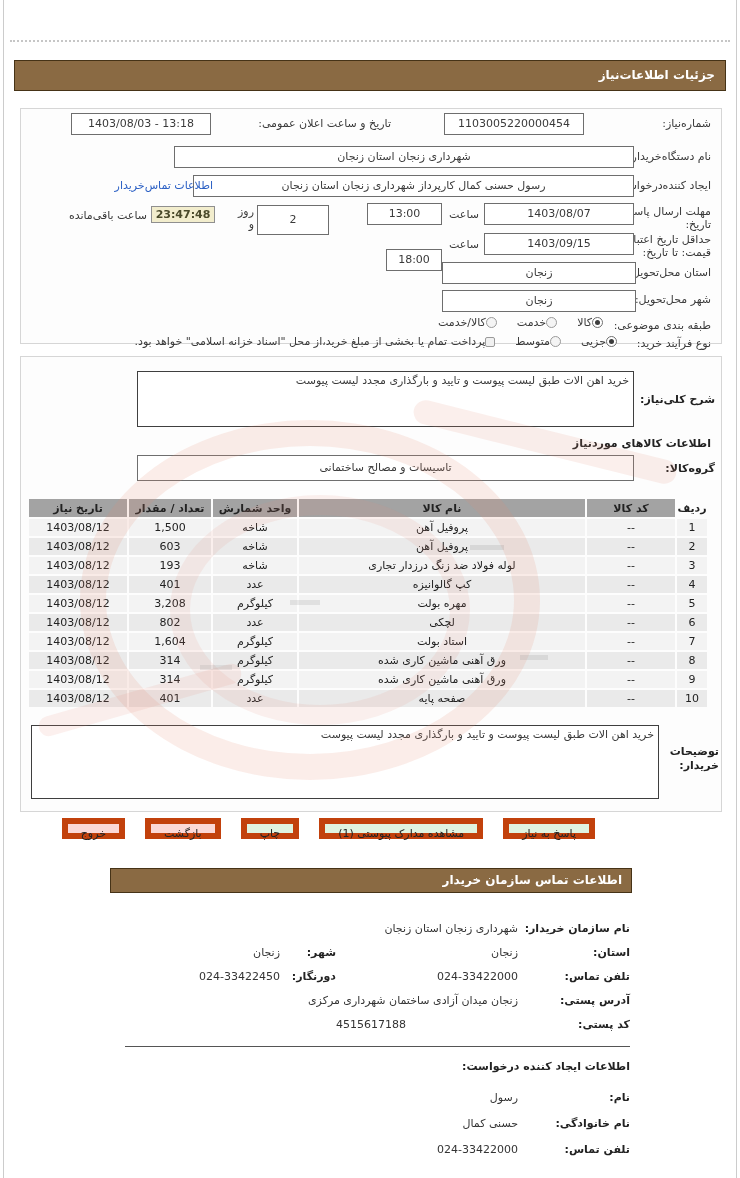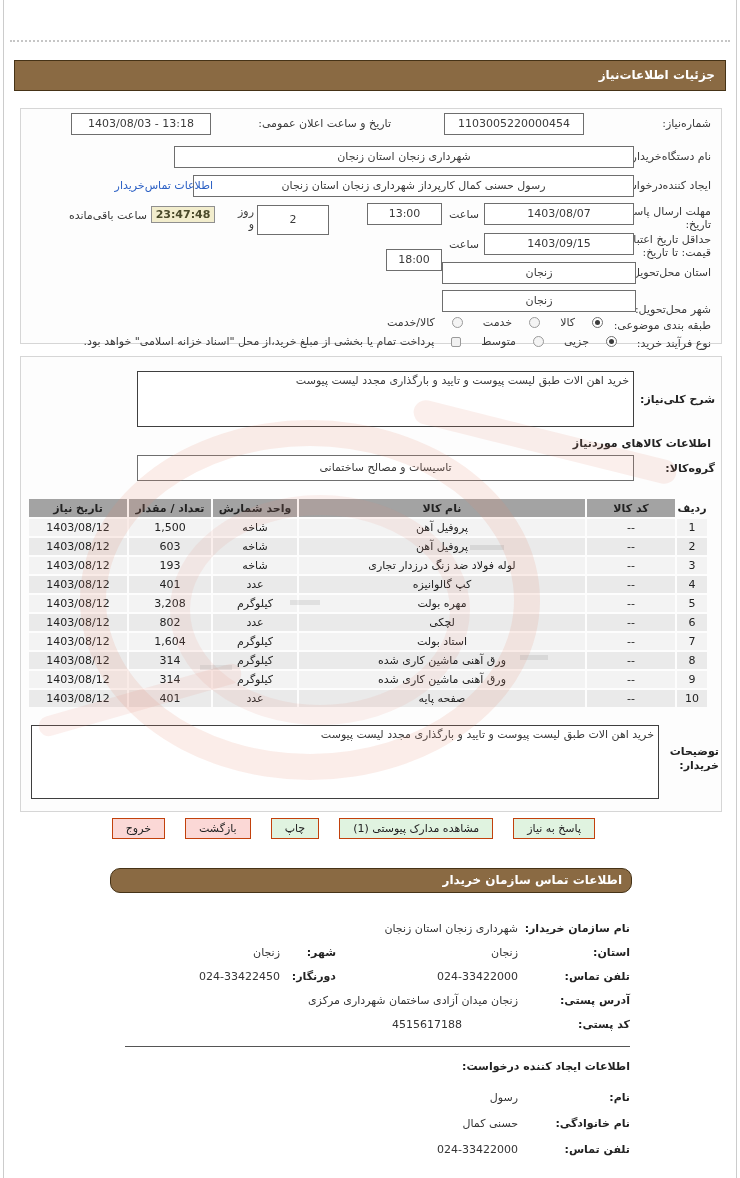--- a/index.html
+++ b/index.html
@@ -11,52 +11,52 @@
     font-size:11px;
     color:#3a3a3a;
     direction:rtl;
     overflow:hidden;
   }
   .frame { position:absolute; inset:0 3px; border-left:1px solid #ccc; border-right:1px solid #ccc; height:1178px; }
   .top-dotted { position:absolute; top:40px; left:10px; right:10px; border-top:2px dotted #c6c6c6; }
 
   .bar { position:absolute; background:#8a6a43; border:1px solid #463317; color:#fff; font-weight:bold; font-size:12px; }
   .bar1 { top:60px; left:14px; right:14px; height:31px; line-height:29px; padding:0 10px; }
-  .bar2 { top:868px; left:110px; width:522px; height:25px; line-height:23px; padding:0 9px;border-radius:10px; }
+  .bar2 { top:868px; left:110px; width:522px; height:25px; line-height:23px; padding:0 9px; }
 
   .box { position:absolute; left:20px; right:18px; border:1px solid #d6d6d6; background:#fdfdfd; }
   .box1 { top:108px; height:236px; }
   .box2 { top:356px; height:456px; }
 
   .lbl { position:absolute; text-align:right; color:#3a3a3a; }
   .b { font-weight:bold; color:#222; }
   .ibox { position:absolute; background:#fff; border:1px solid #6e6e6e; height:22px; line-height:20px; text-align:center; overflow:hidden; white-space:nowrap; }
   .ltr { direction:ltr; unicode-bidi:embed; }
 
   .link { position:absolute; color:#2a5fc4; cursor:pointer; }
 
   .timer { position:absolute; background:#f2edcd; border:1px solid #8f8f8f; height:17px; line-height:15px; font-weight:bold; color:#4a4a2a; text-align:center; }
 
   .optrow { position:absolute; display:flex; direction:rtl; align-items:center; gap:6px; }
-  .opt { display:flex; align-items:center; gap:17px; margin-left:14px; }
+  .opt { display:flex; align-items:center; gap:0; margin-left:14px; }
   .radio { width:11px; height:11px; border-radius:50%; border:1px solid #9a9a9a; background:#f4f4f4; display:inline-block; position:relative; }
   .radio.on { border-color:#6f6f6f; background:#fff; }
   .radio.on::after { content:""; position:absolute; inset:2px; border-radius:50%; background:#3c3c3c; }
   .chk { width:10px; height:10px; border:1px solid #9a9a9a; background:#f1f1f1; display:inline-block; border-radius:2px; }
 
   .tarea { position:absolute; background:#fff; border:1px solid #3f3f3f; padding:2px 4px; text-align:right; vertical-align:top; overflow:hidden; }
 
   table.goods { position:absolute; top:140px; left:14px; right:12px; width:676px; border-collapse:separate; border-spacing:2px; table-layout:fixed; direction:rtl; }
   table.goods th { background:#a3a3a3; font-weight:bold; color:#222; height:18px; font-size:11px; text-align:center; }
   table.goods th.rownum { background:transparent; }
   table.goods td { background:#f3f3f3; color:#222; height:17px; font-size:11px; text-align:center; white-space:nowrap; overflow:hidden; }
   table.goods tr:nth-child(even) td { background:#eaeaea; }
 
   .btnrow { position:absolute; top:818px; right:145px; display:flex; direction:rtl; gap:20px; }
-  .btn { height:21px; line-height:19px; padding:0 13px; font-size:11px; color:#222; border:1px solid #c2410c; cursor:pointer; white-space:nowrap; font-family:"DejaVu Sans", sans-serif; }
+  .btn { height:21px; line-height:19px; padding:0 13px; font-size:11px; color:#222; border:6px solid #c2410c; cursor:pointer; white-space:nowrap; font-family:"DejaVu Sans", sans-serif; }
   .btn.green { background:#e0f3e0; }
   .btn.pink  { background:#fbd8d6; }
 
   .contact { position:absolute; top:912px; right:110px; width:490px; }
   .crow { display:flex; direction:rtl; min-height:24px; align-items:flex-start; }
   .cl  { width:112px; font-weight:bold; color:#222; text-align:right; }
   .cv  { width:182px; text-align:right; color:#333; }
   .cl2 { width:56px; font-weight:bold; color:#222; text-align:right; }
   .cv2 { width:130px; text-align:right; color:#333; }
 
@@ -115,21 +115,21 @@
   <div class="lbl" style="top:100px; right:574px;">ساعت باقی‌مانده</div>
 
   <div class="lbl" style="top:124px; right:10px; width:100px;">حداقل تاریخ اعتبار قیمت: تا تاریخ:</div>
   <div class="ibox ltr" style="top:124px; right:87px; width:150px;">1403/09/15</div>
   <div class="lbl" style="top:129px; right:242px;">ساعت</div>
   <div class="ibox ltr" style="top:124px; right:279px; width:56px;margin-top:16px;">18:00</div>
 
   <div class="lbl" style="top:157px; right:10px;">استان محل‌تحویل:</div>
   <div class="ibox" style="top:153px; right:85px; width:194px;">زنجان</div>
 
-  <div class="lbl" style="top:194px; right:10px;">شهر محل‌تحویل:</div>
+  <div class="lbl" style="top:184px; right:10px;">شهر محل‌تحویل:</div>
   <div class="ibox" style="top:181px; right:85px; width:194px;">زنجان</div>
 
   <div class="lbl" style="top:210px; right:10px;">طبقه بندی موضوعی:</div>
   <div class="optrow" style="top:207px; right:118px;">
     <span class="opt">
         <span class="radio on"></span>
         <span>کالا</span>
       </span>
     <span class="opt">
         <span class="radio"></span>
@@ -305,21 +305,21 @@
     <span class="cv ltr" style="text-align:right;">024-33422000</span>
     <span class="cl2">دورنگار:</span>
     <span class="cv2 ltr" style="text-align:right;">024-33422450</span>
   </div>
   <div class="crow">
     <span class="cl">آدرس پستی:</span>
     <span class="cv" style="width:260px;">زنجان میدان آزادی ساختمان شهرداری مرکزی</span>
   </div>
   <div class="crow">
     <span class="cl">کد پستی:</span>
-    <span class="cv ltr" style="text-align:center;">4515617188</span>
+    <span class="cv ltr" style="text-align:left;">4515617188</span>
   </div>
 </div>
 
 <div class="rule"></div>
 
 <div class="creator">
   <div class="heading">اطلاعات ایجاد کننده درخواست:</div>
   <div class="crow">
     <span class="cl">نام:</span>
     <span class="cv">رسول</span>

